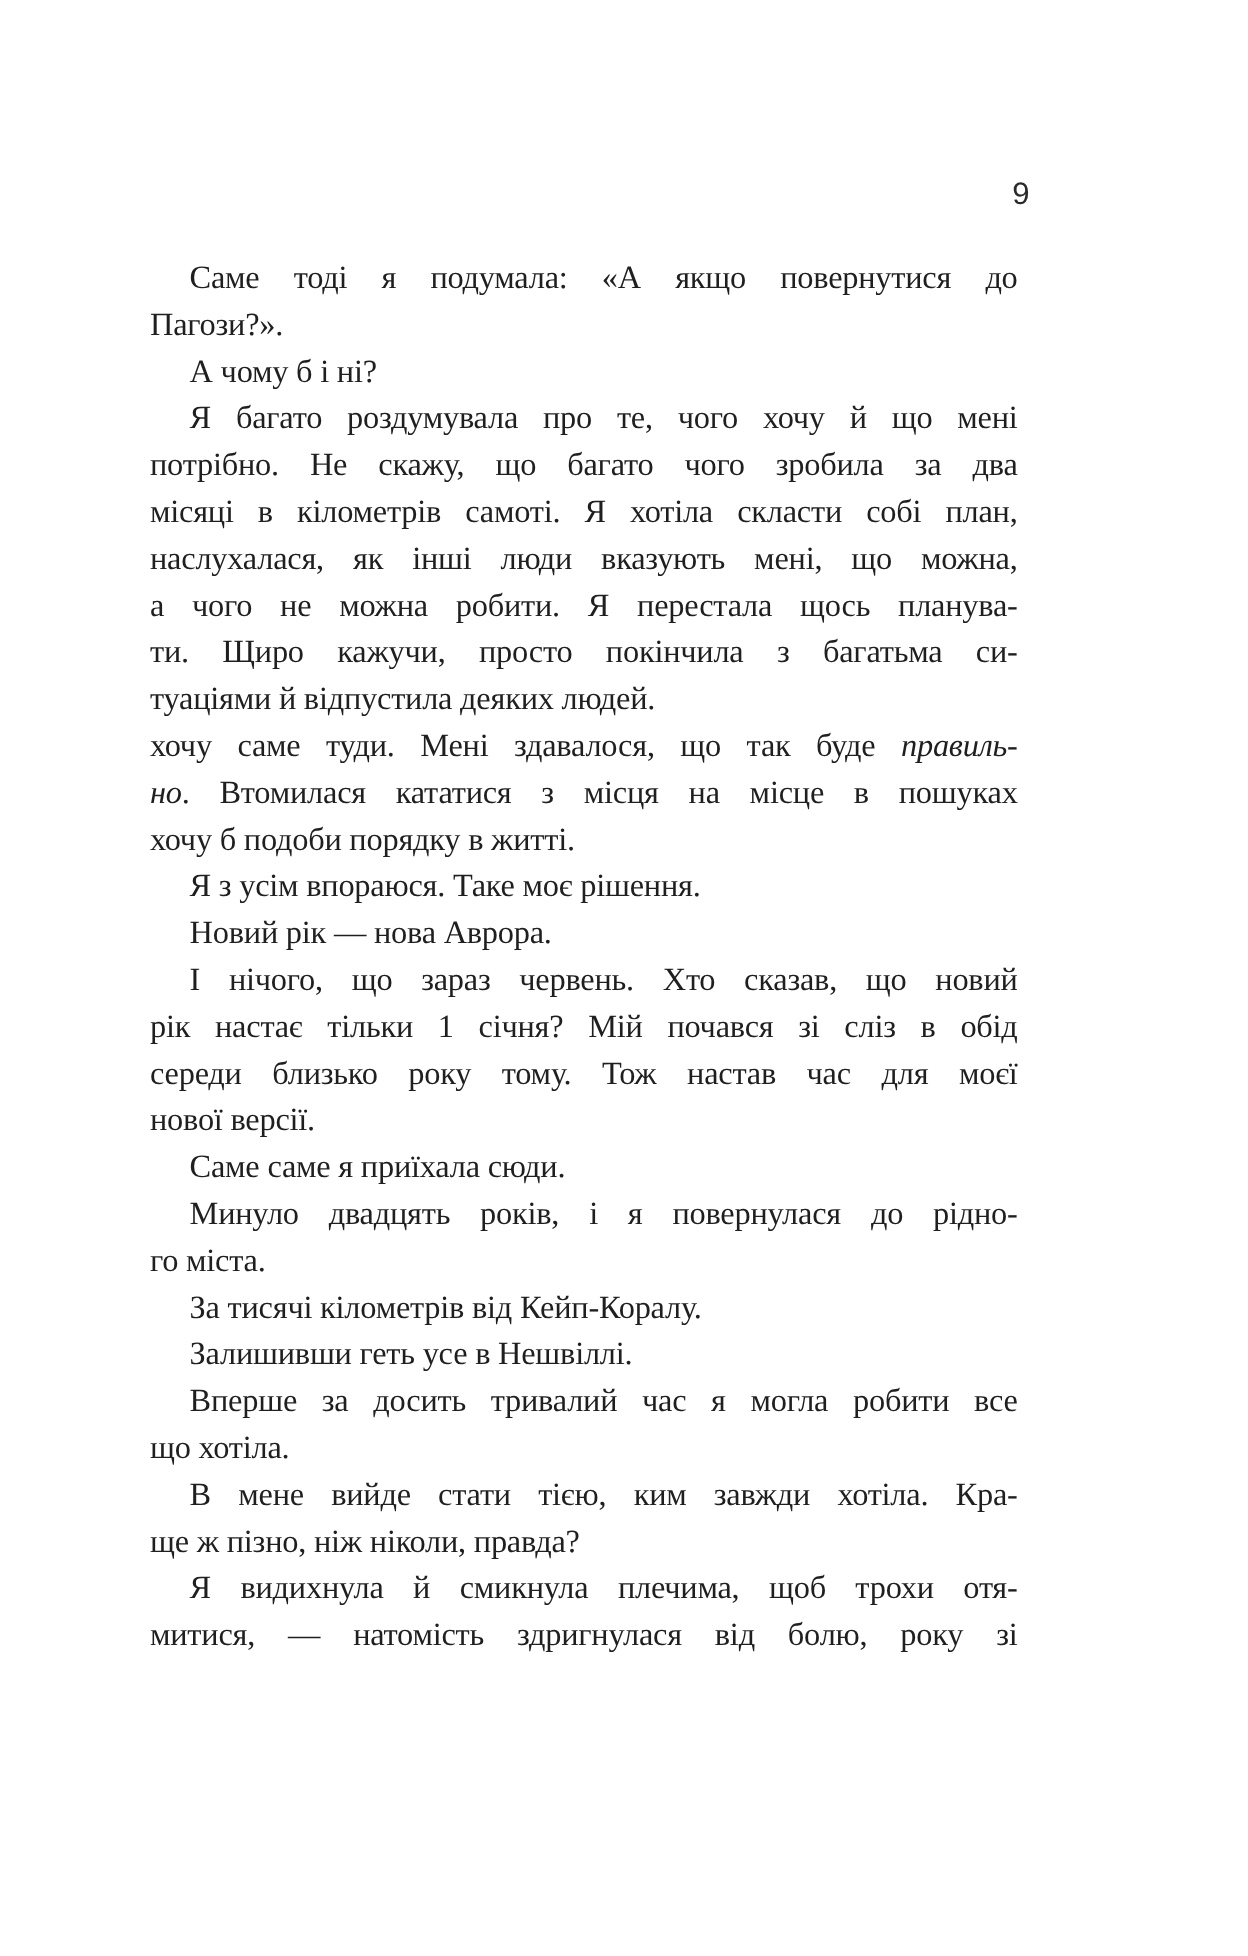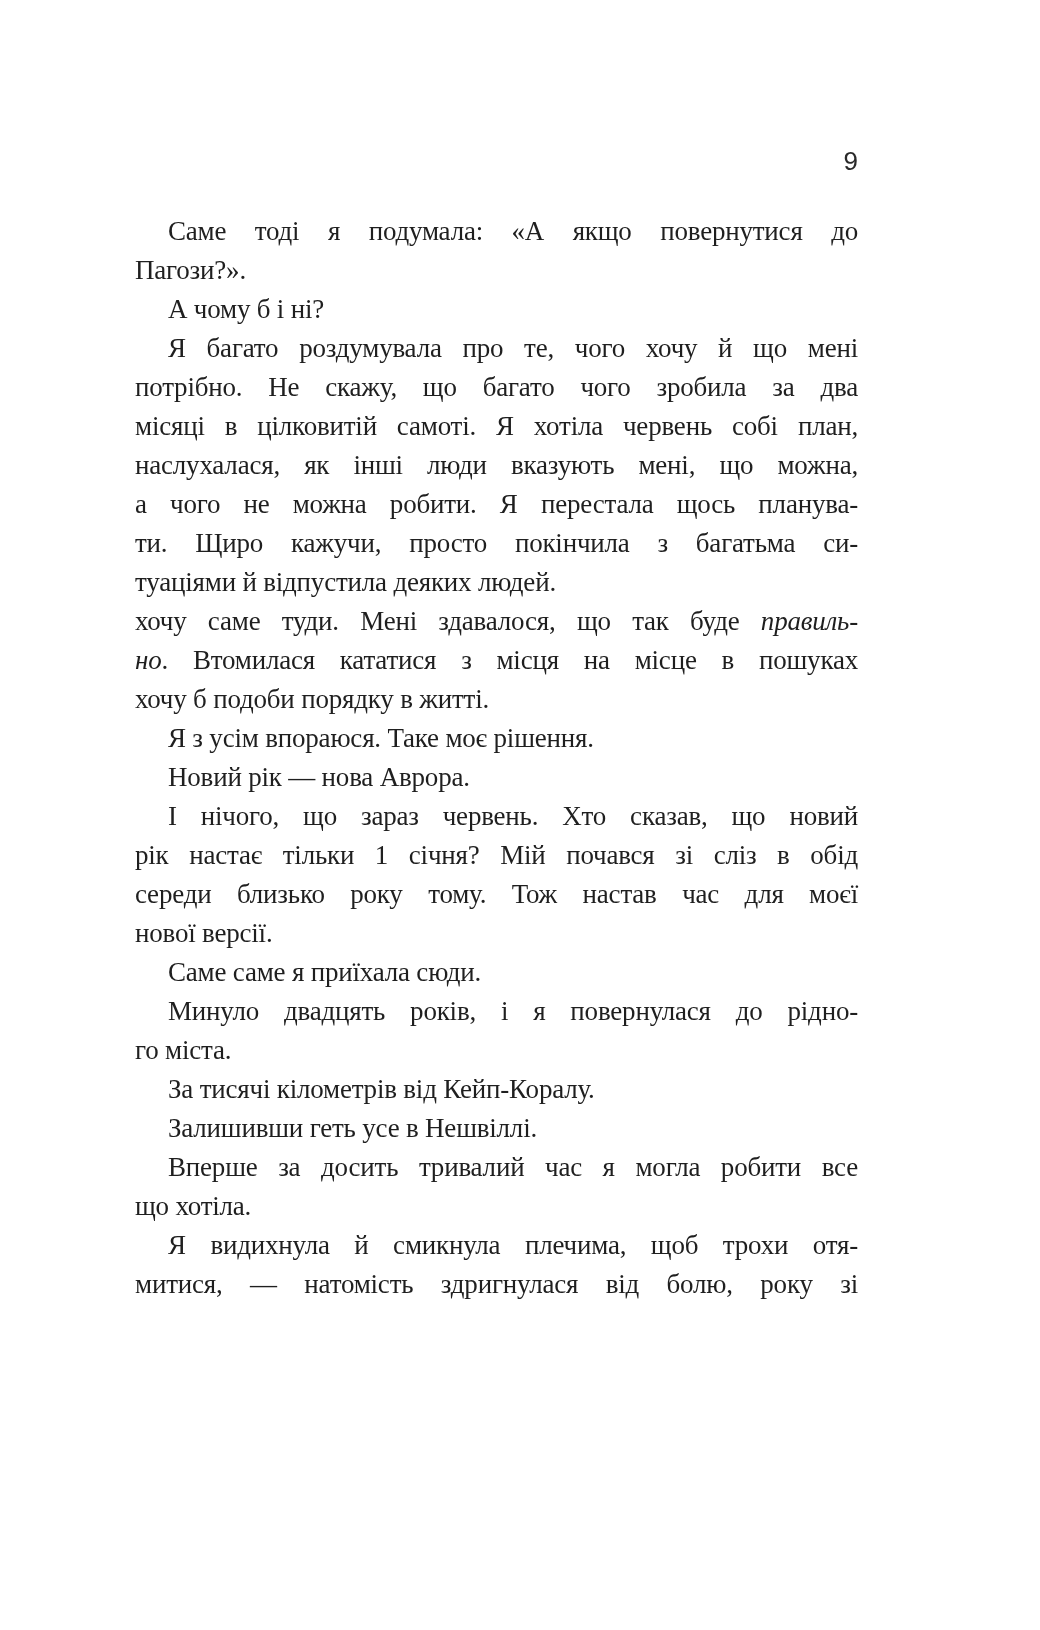--- a/index.html
+++ b/index.html
@@ -19,21 +19,21 @@
     top: 147px;
     right: 182px;
     font-family: "Liberation Sans", sans-serif;
     font-size: 26px;
     font-weight: 400;
     color: #2a2a2a;
     line-height: 1.15;
   }
   .text-block {
     position: absolute;
-    left: 135px;
+    left: 125px;
     top: 212px;
     width: 723px;
     font-size: 27px;
     line-height: 39px;
     letter-spacing: -0.2px;
     color: #1f1f1f;
   }
   .para {
     margin: 0;
     padding: 0;
@@ -63,21 +63,21 @@
       <div class="para">
         <div class="line first">Саме тоді я подумала: «А якщо повернутися до</div>
         <div class="line last">Пагози?».</div>
       </div>
       <div class="para">
         <div class="line first last">А чому б і ні?</div>
       </div>
       <div class="para">
         <div class="line first">Я багато роздумувала про те, чого хочу й що мені</div>
         <div class="line">потрібно. Не скажу, що багато чого зробила за два</div>
-        <div class="line">місяці в цілковитій самоті. Я хотіла червень собі план,</div>
+        <div class="line">місяці в кілометрів самоті. Я хотіла скласти собі план,</div>
         <div class="line">наслухалася, як інші люди вказують мені, що можна,</div>
         <div class="line">а чого не можна робити. Я перестала щось планува-</div>
         <div class="line">ти. Щиро кажучи, просто покінчила з багатьма си-</div>
         <div class="line last">туаціями й відпустила деяких людей.</div>
       </div>
       <div class="para">
         <div class="line">хочу саме туди. Мені здавалося, що так буде <em>правиль-</em></div>
         <div class="line"><em>но</em>. Втомилася кататися з місця на місце в пошуках</div>
         <div class="line last">хочу б подоби порядку в житті.</div>
       </div>
@@ -104,17 +104,21 @@
         <div class="line first last">За тисячі кілометрів від Кейп-Коралу.</div>
       </div>
       <div class="para">
         <div class="line first last">Залишивши геть усе в Нешвіллі.</div>
       </div>
       <div class="para">
         <div class="line first">Вперше за досить тривалий час я могла робити все</div>
         <div class="line last">що хотіла.</div>
       </div>
       <div class="para">
+        <div class="line first">В мене вийде стати тією, ким завжди хотіла. Кра-</div>
+        <div class="line last">ще ж пізно, ніж ніколи, правда?</div>
+      </div>
+      <div class="para">
         <div class="line first">Я видихнула й смикнула плечима, щоб трохи отя-</div>
         <div class="line">митися, — натомість здригнулася від болю, року зі</div>
       </div>
     </div>
 </div>
 
 </body></html>

